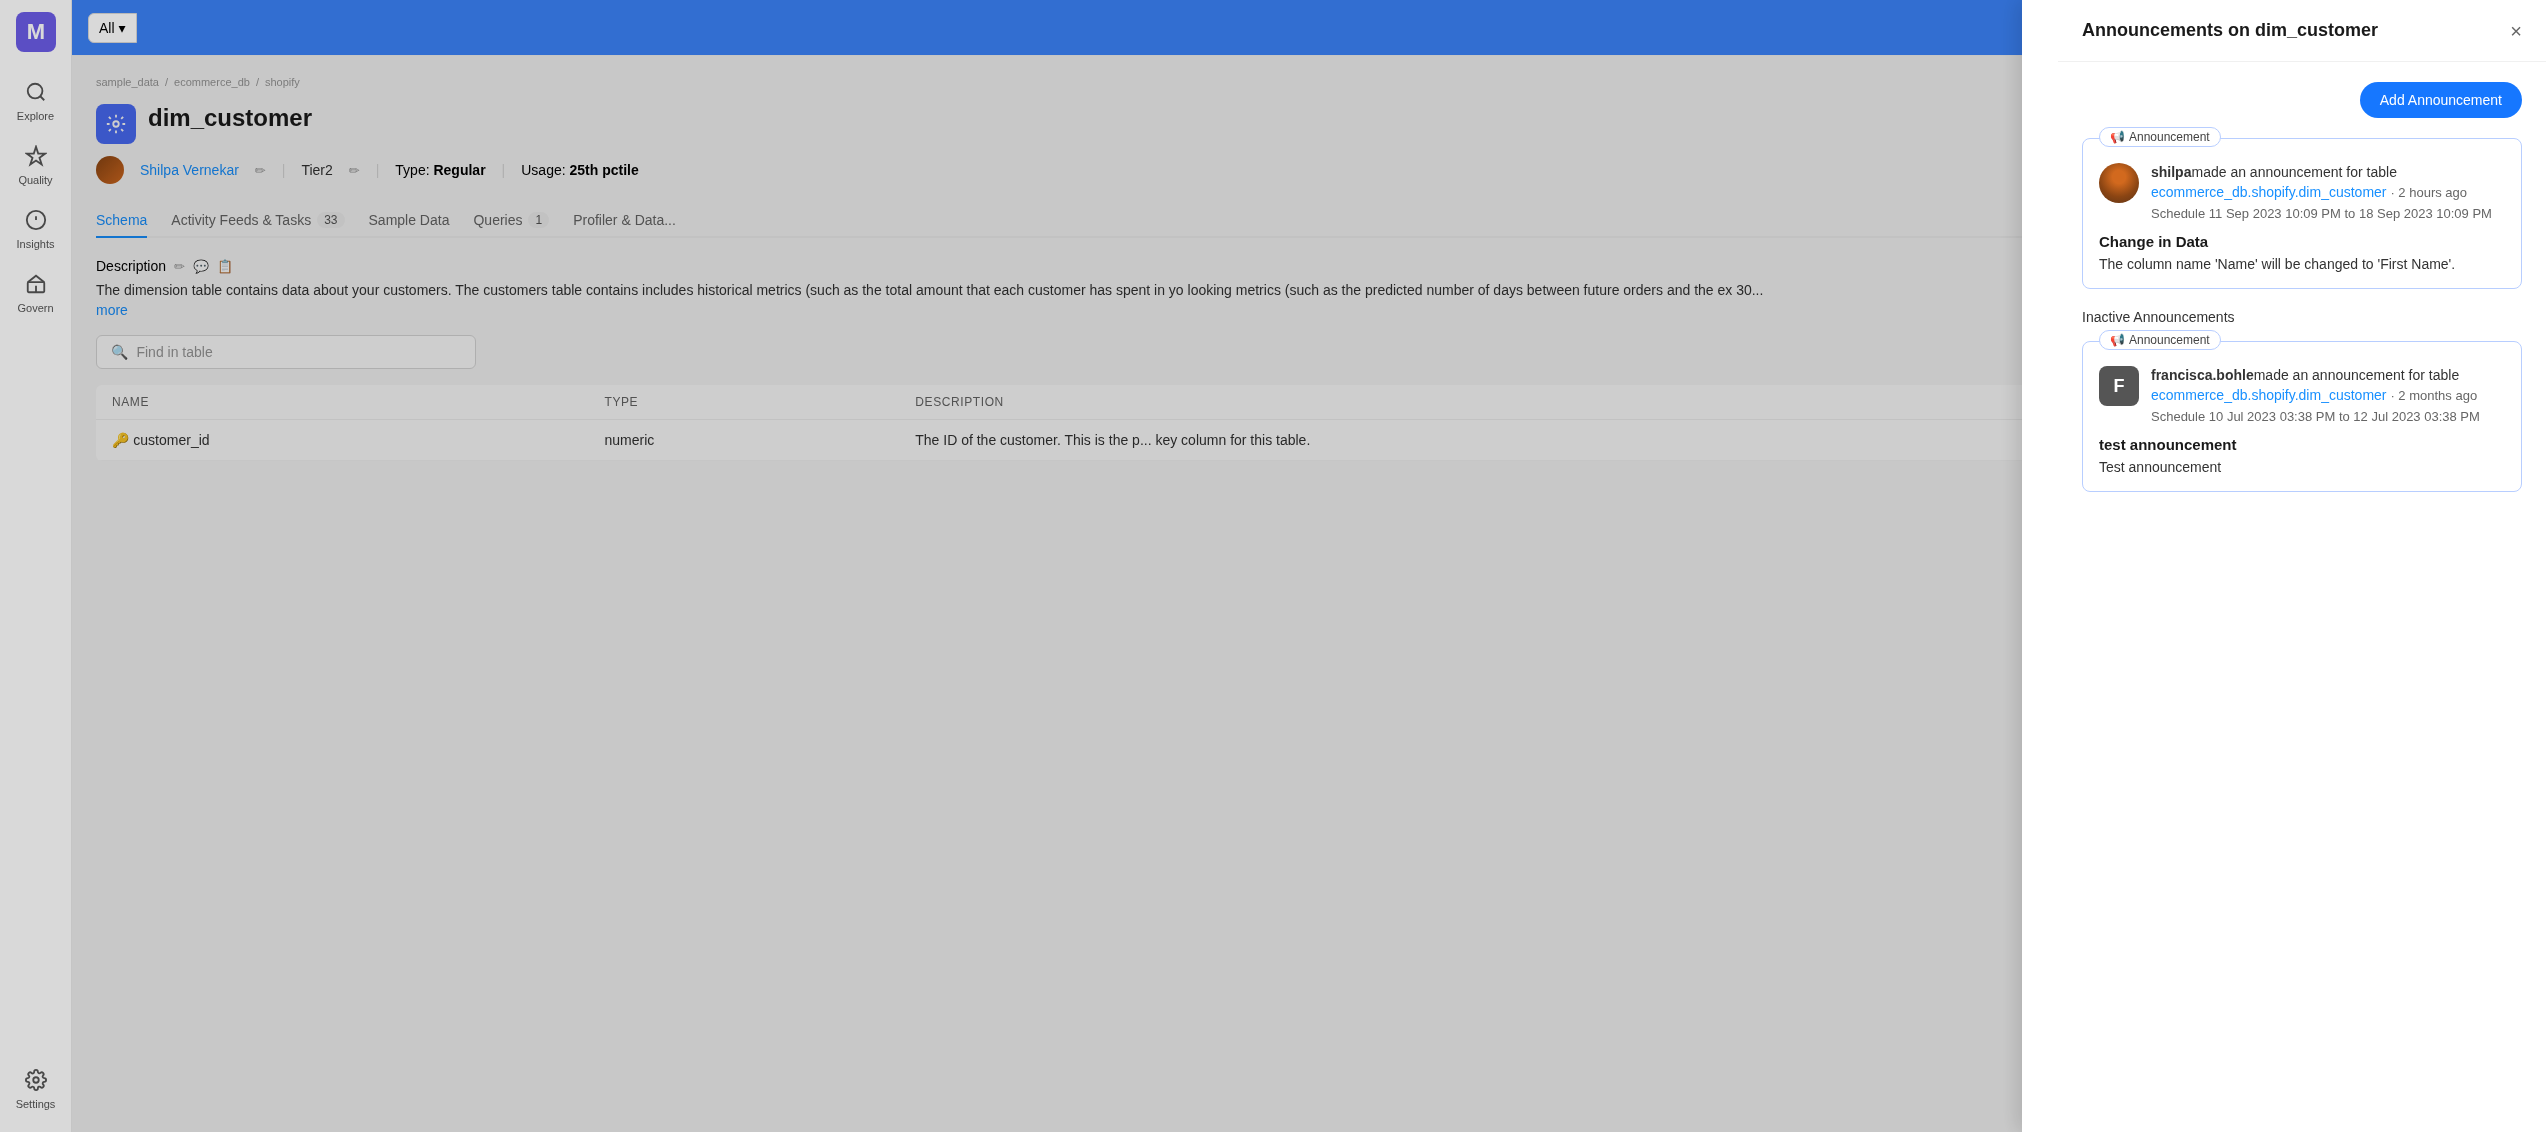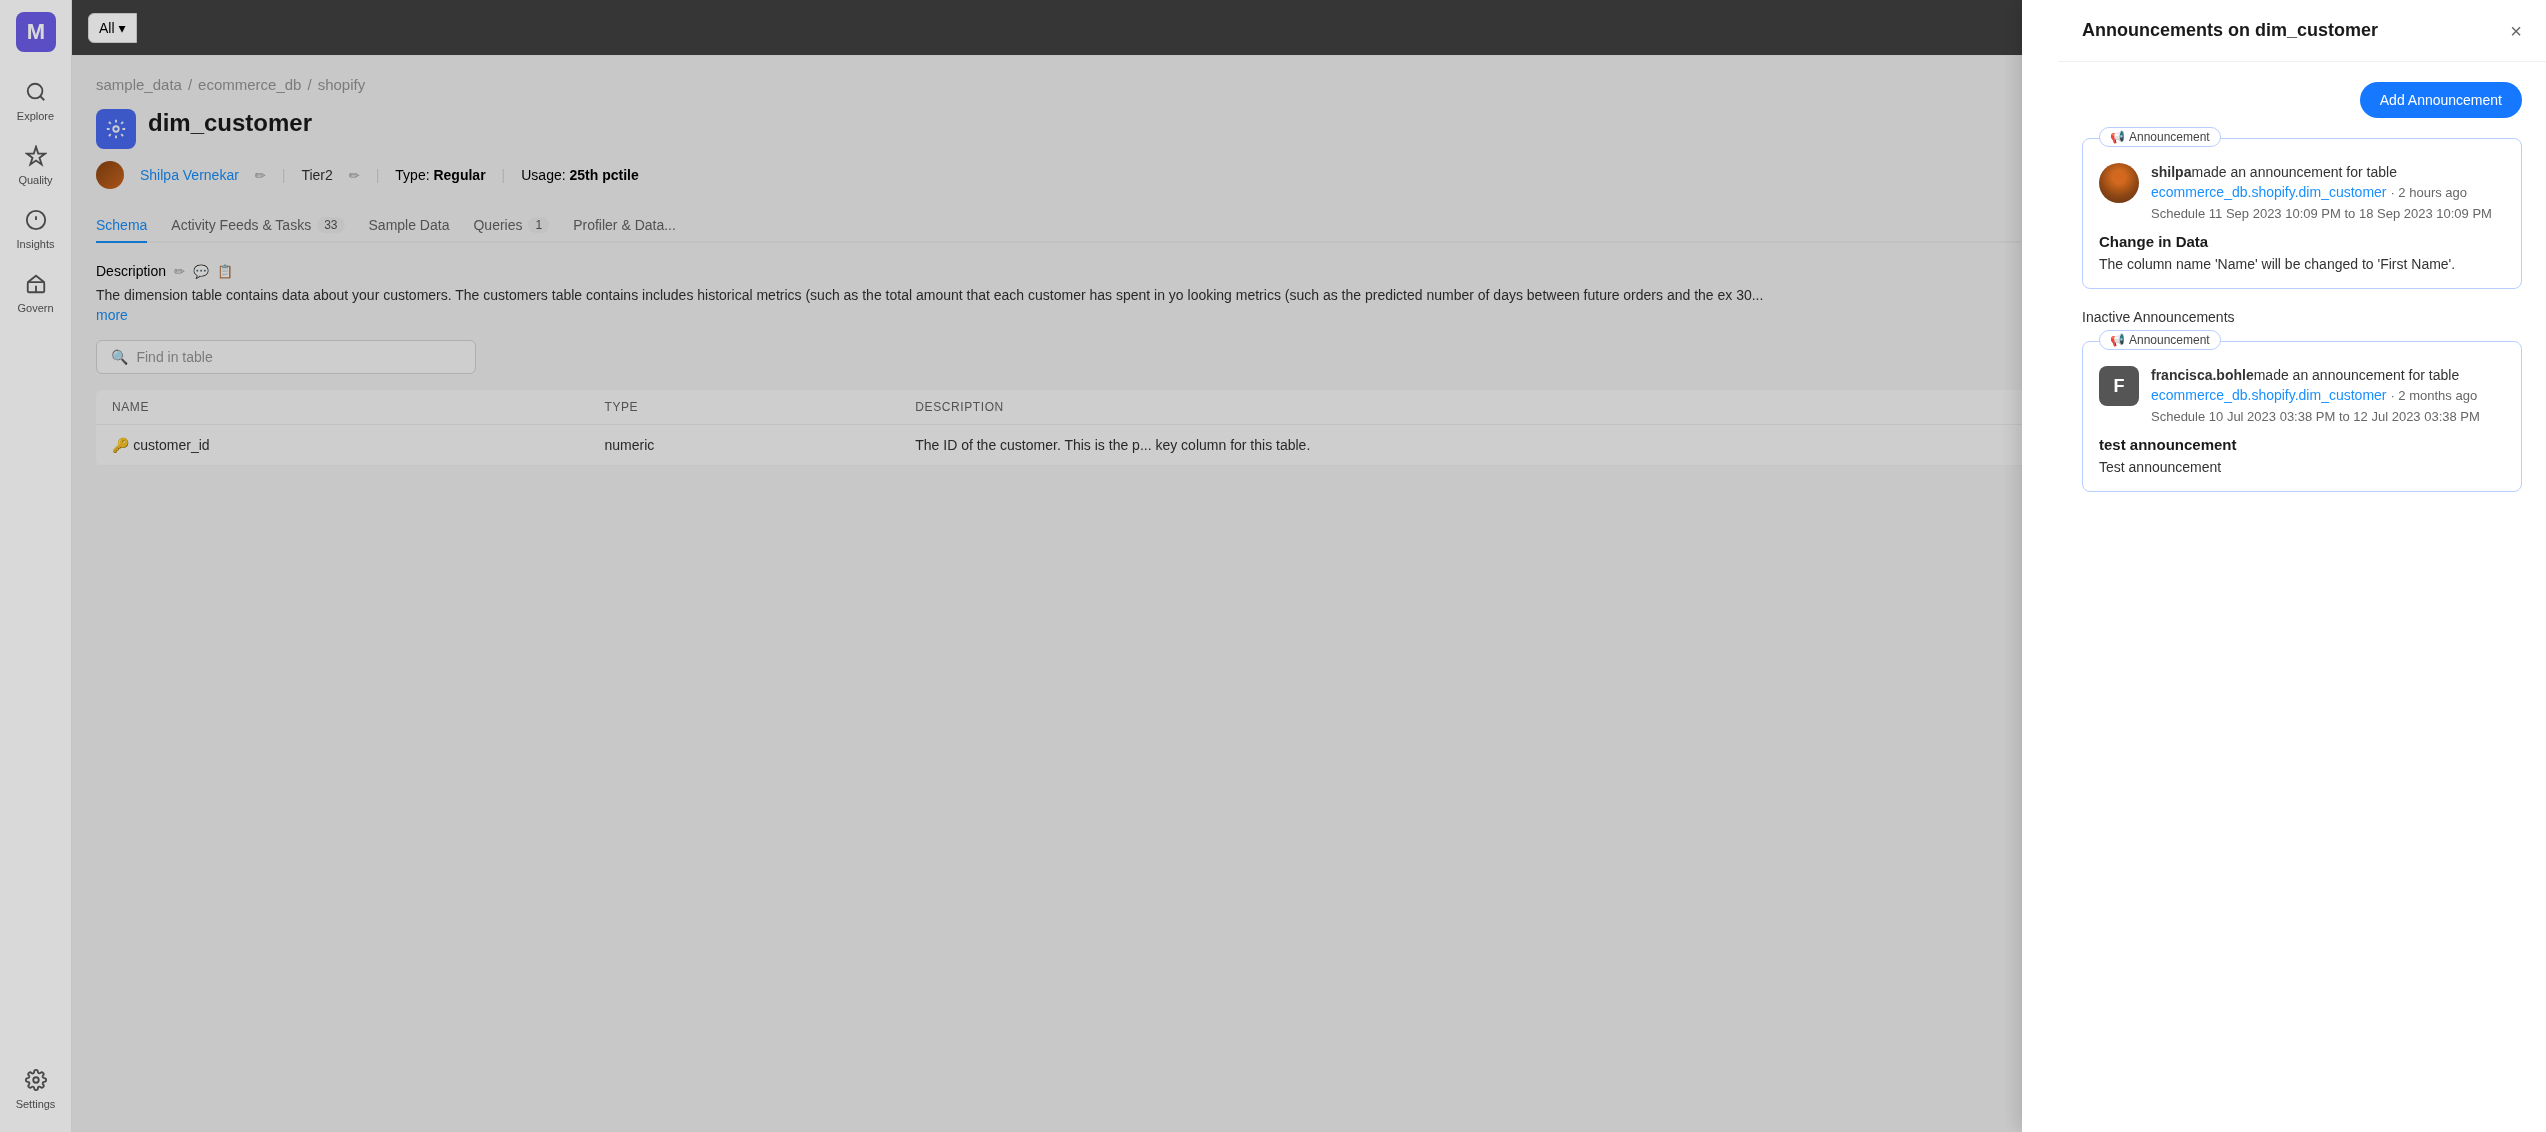--- a/index.html
+++ b/index.html
@@ -51,21 +51,21 @@
       flex: 1;
       display: flex;
       flex-direction: column;
       overflow: hidden;
       position: relative;
     }
 
     
     .topbar {
       height: 56px;
-      background: #404040;
+      background: #3b82f6;
       border-bottom: 1px solid #e8e8e8;
       display: flex;
       align-items: center;
       padding: 0 16px;
       gap: 8px;
     }
     .search-select {
       display: flex;
       align-items: center;
       border: 1px solid #d9d9d9;
@@ -90,21 +90,21 @@
     
     .page-content {
       flex: 1;
       overflow-y: auto;
       padding: 20px 24px;
       background: #f8f8f8;
       filter: brightness(0.95);
     }
 
     .breadcrumb {
-      font-size: 15px;
+      font-size: 11px;
       color: #666;
       margin-bottom: 16px;
       display: flex;
       gap: 6px;
       align-items: center;
     }
     .breadcrumb span { color: #999; }
 
     .table-header {
       display: flex;

